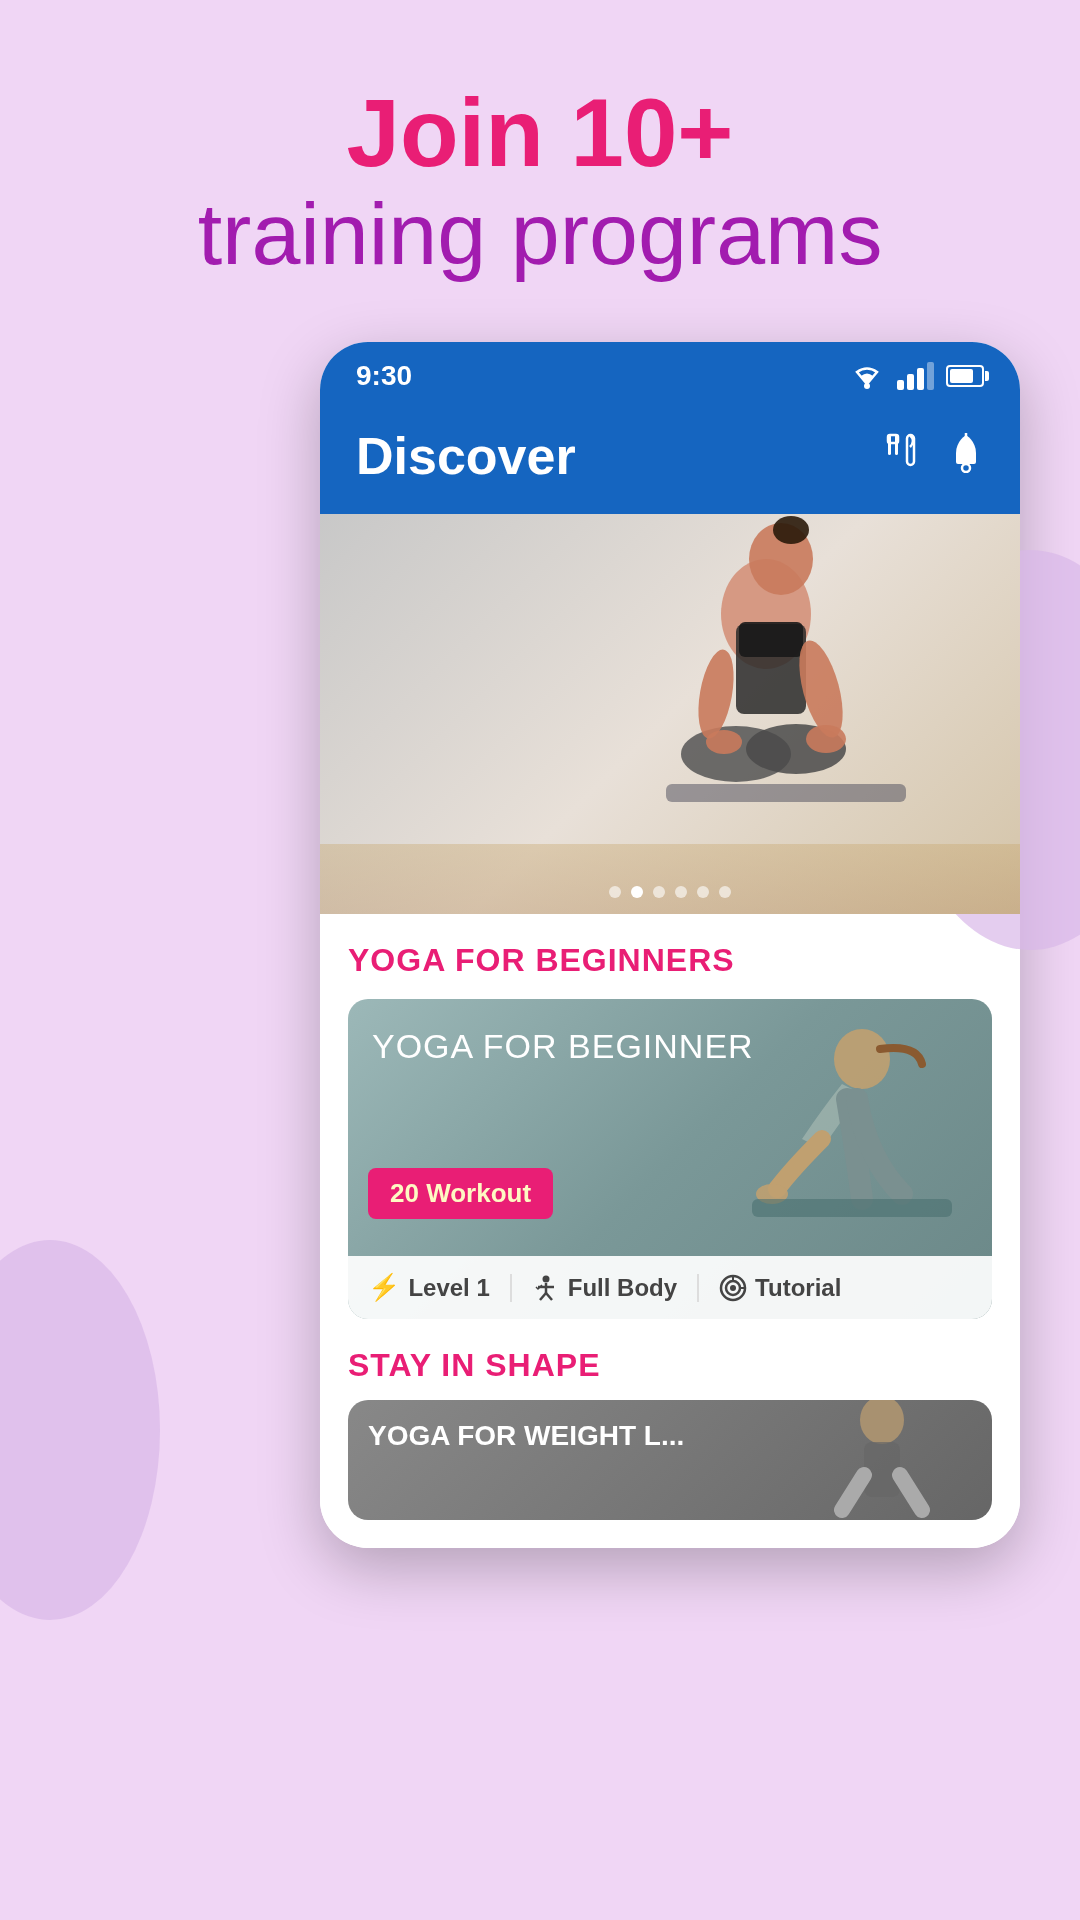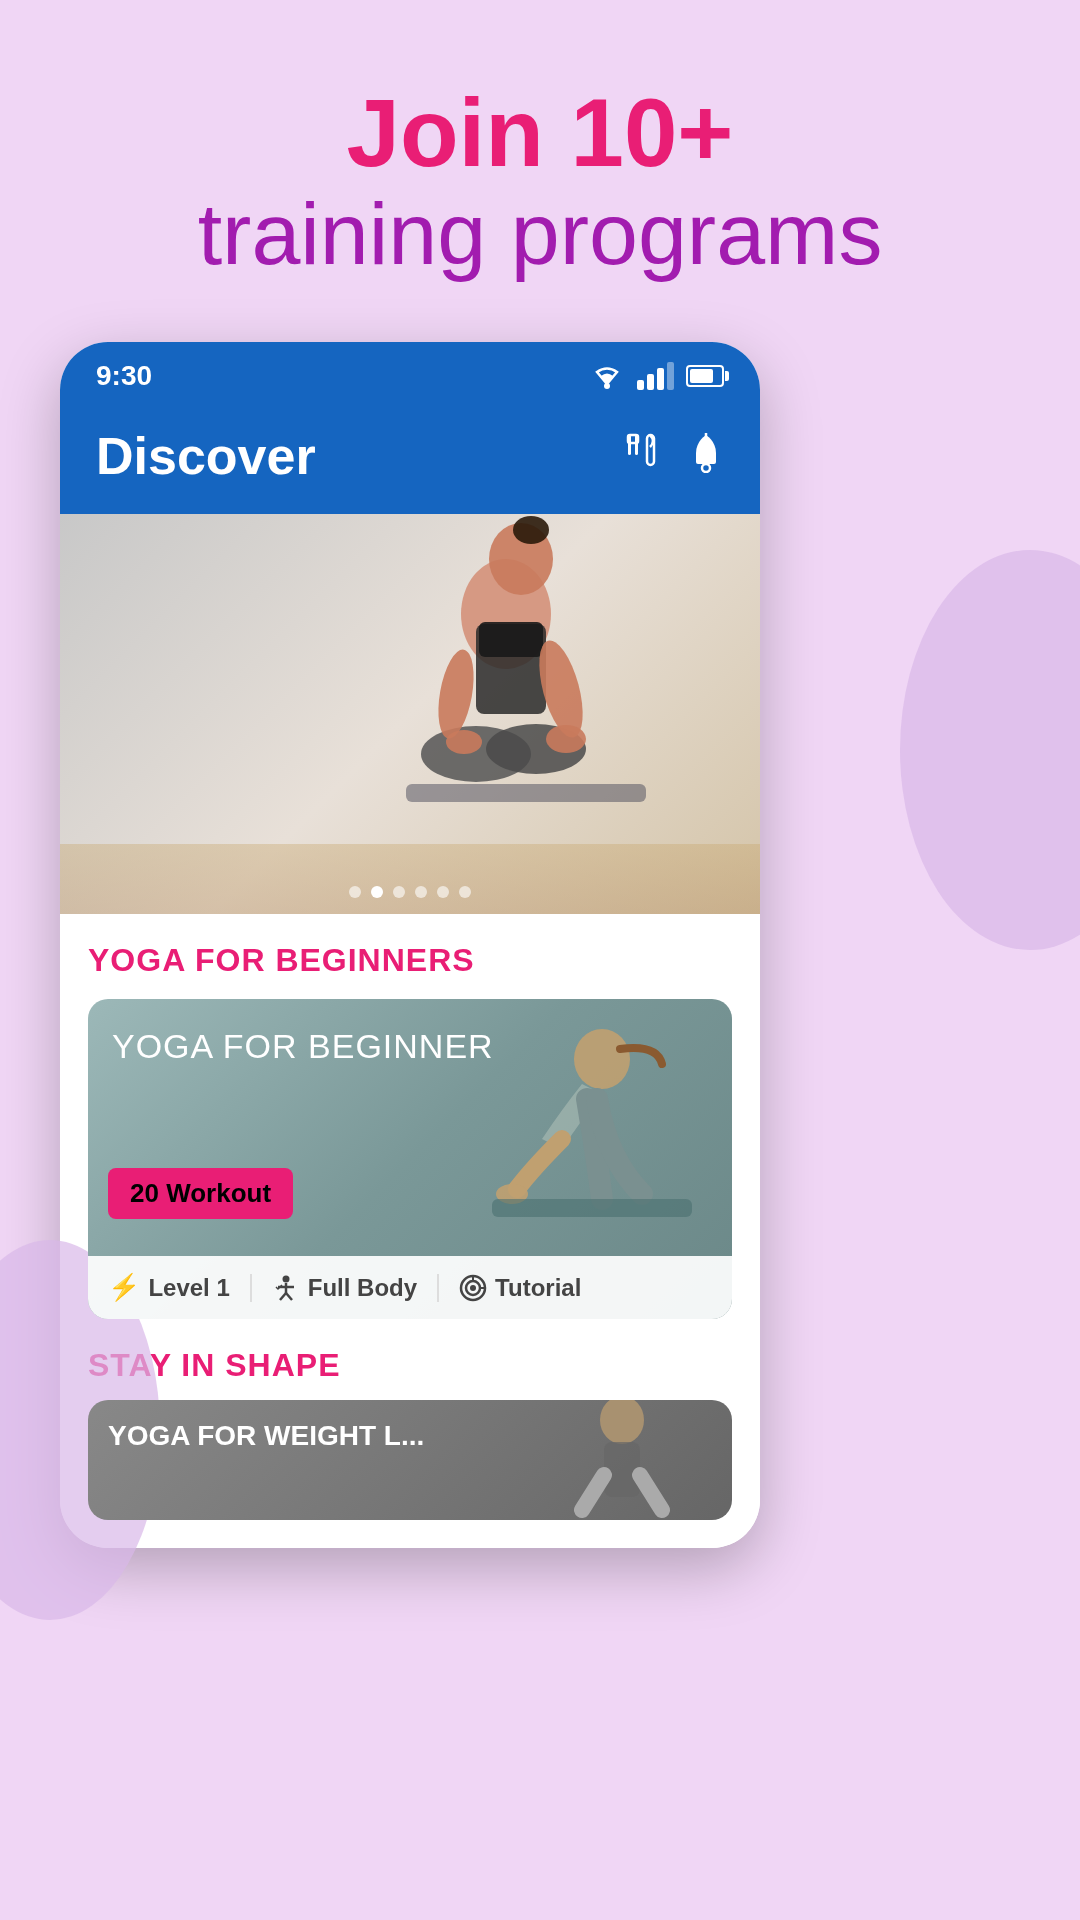--- a/index.html
+++ b/index.html
@@ -55,21 +55,21 @@
       font-size: 88px;
       font-weight: 400;
       color: #a21caf;
       line-height: 1.1;
       display: block;
     }
 
     
     .phone-wrapper {
       display: flex;
-      justify-content: flex-start;
+      justify-content: flex-end;
       padding: 0 60px;
     }
 
     .phone-frame {
       width: 700px;
       background: #fff;
       border-radius: 48px;
       overflow: hidden;
       box-shadow: 0 20px 60px rgba(0,0,0,0.25);
     }
@@ -234,21 +234,21 @@
       text-transform: uppercase;
       letter-spacing: 1px;
     }
 
     
     .workout-badge {
       position: absolute;
       bottom: 100px;
       left: 20px;
       background: #e91e75;
-      color: #000000;
+      color: #fef9c3;
       font-size: 26px;
       font-weight: 700;
       padding: 10px 22px;
       border-radius: 8px;
     }
 
     
     .card-tags {
       position: absolute;
       bottom: 0;

